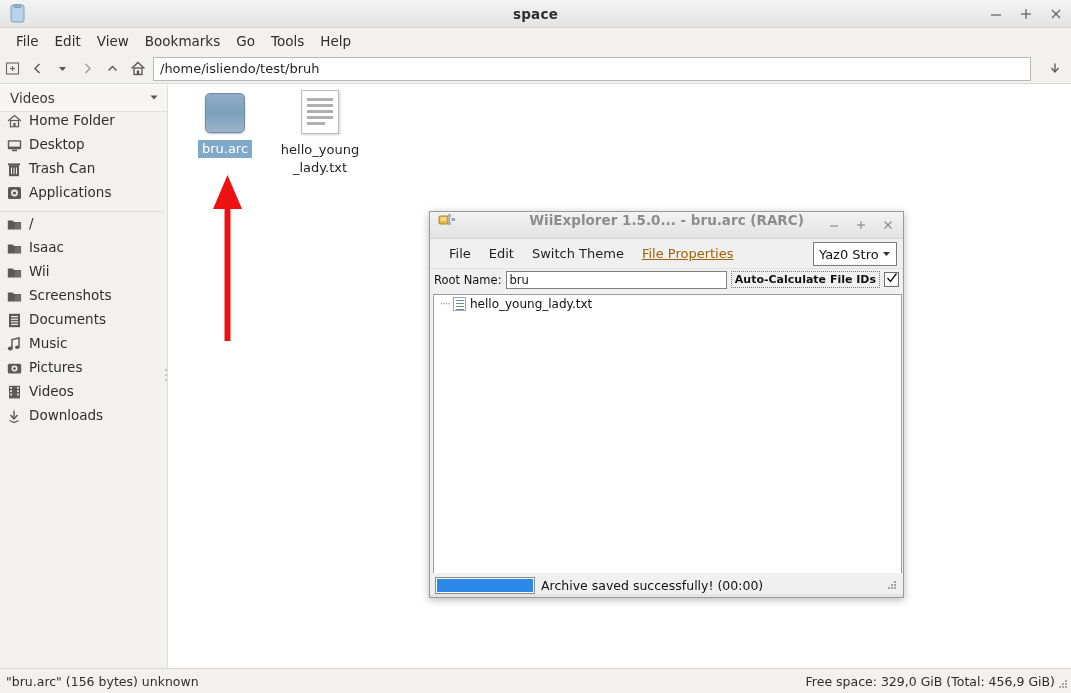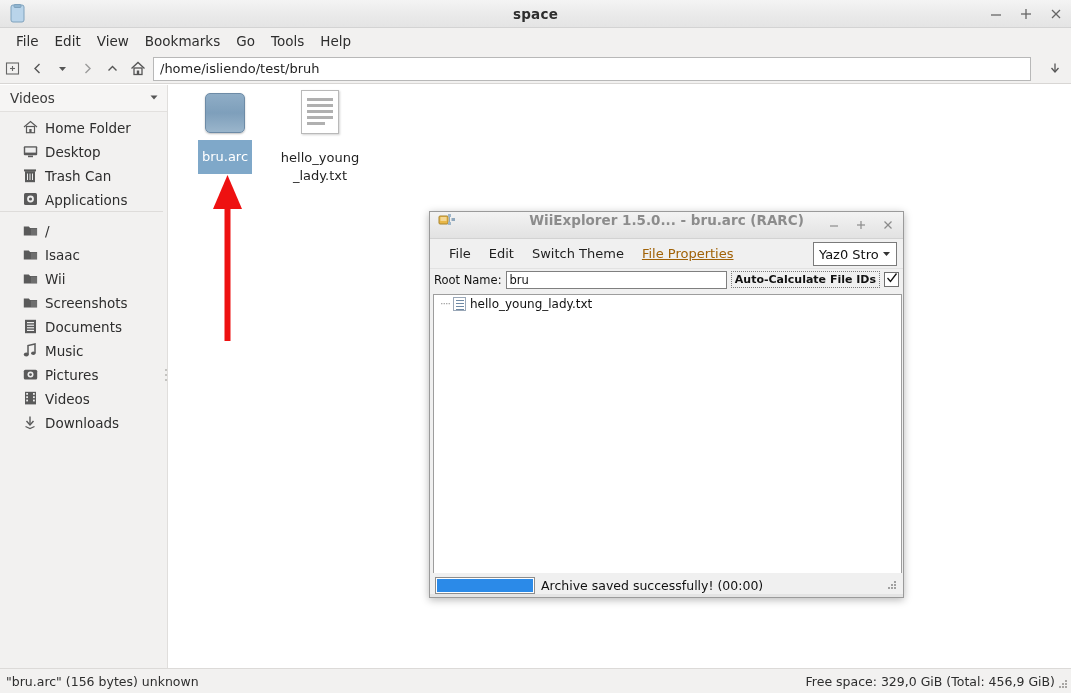--- a/index.html
+++ b/index.html
@@ -85,22 +85,22 @@
   .places-header {
     height: 27px; display: flex; align-items: center;
     padding: 0 8px 0 10px;
     font-size: 13.5px; color: #3a3a3a;
     background: #f6f5f4;
     border-bottom: 1px solid #e2e0de;
   }
   .places-header .lbl { flex: 1; }
   .places-header .caret { color: #555; font-size: 9px; }
   .place-row {
-    height: 24px; display: flex; align-items: flex-end;
-    padding-left: 20px; font-size: 13.5px; color: #2e2e2e;
+    height: 24px; display: flex; align-items: flex-start;
+    padding-left: 4px; font-size: 13.5px; color: #2e2e2e;
     cursor: default;
   }
   .place-ico {
     width: 20px; height: 18px; margin-right: 5px;
     display: flex; align-items: center; justify-content: center;
     color: #5a5a5a; flex: 0 0 20px;
   }
   .place-sep {
     height: 1px; background: #dedcda; margin: 3px 4px 3px 0;
   }
@@ -138,21 +138,21 @@
     box-shadow: 1px 1px 2px rgba(0,0,0,.18);
     padding: 7px 5px 0 5px;
   }
   .txt-icon i {
     display: block; height: 3px; background: #b0b0b0; margin-bottom: 3px;
   }
   .txt-icon i.short { width: 70%; }
   .file-label {
     margin-top: 7px; font-size: 13px; line-height: 18px;
     text-align: center; color: #1f1f1f;
-    padding: 8px 4px; max-width: 92px; word-wrap: break-word;
+    padding: 0 4px; max-width: 92px; word-wrap: break-word;
   }
   .file-label.selected {
     background: #7fa8c9; color: #ffffff;
   }
 
   
   .red-arrow { position: absolute; left: 212px; top: 175px; }
 
   
   .wiiwin {

